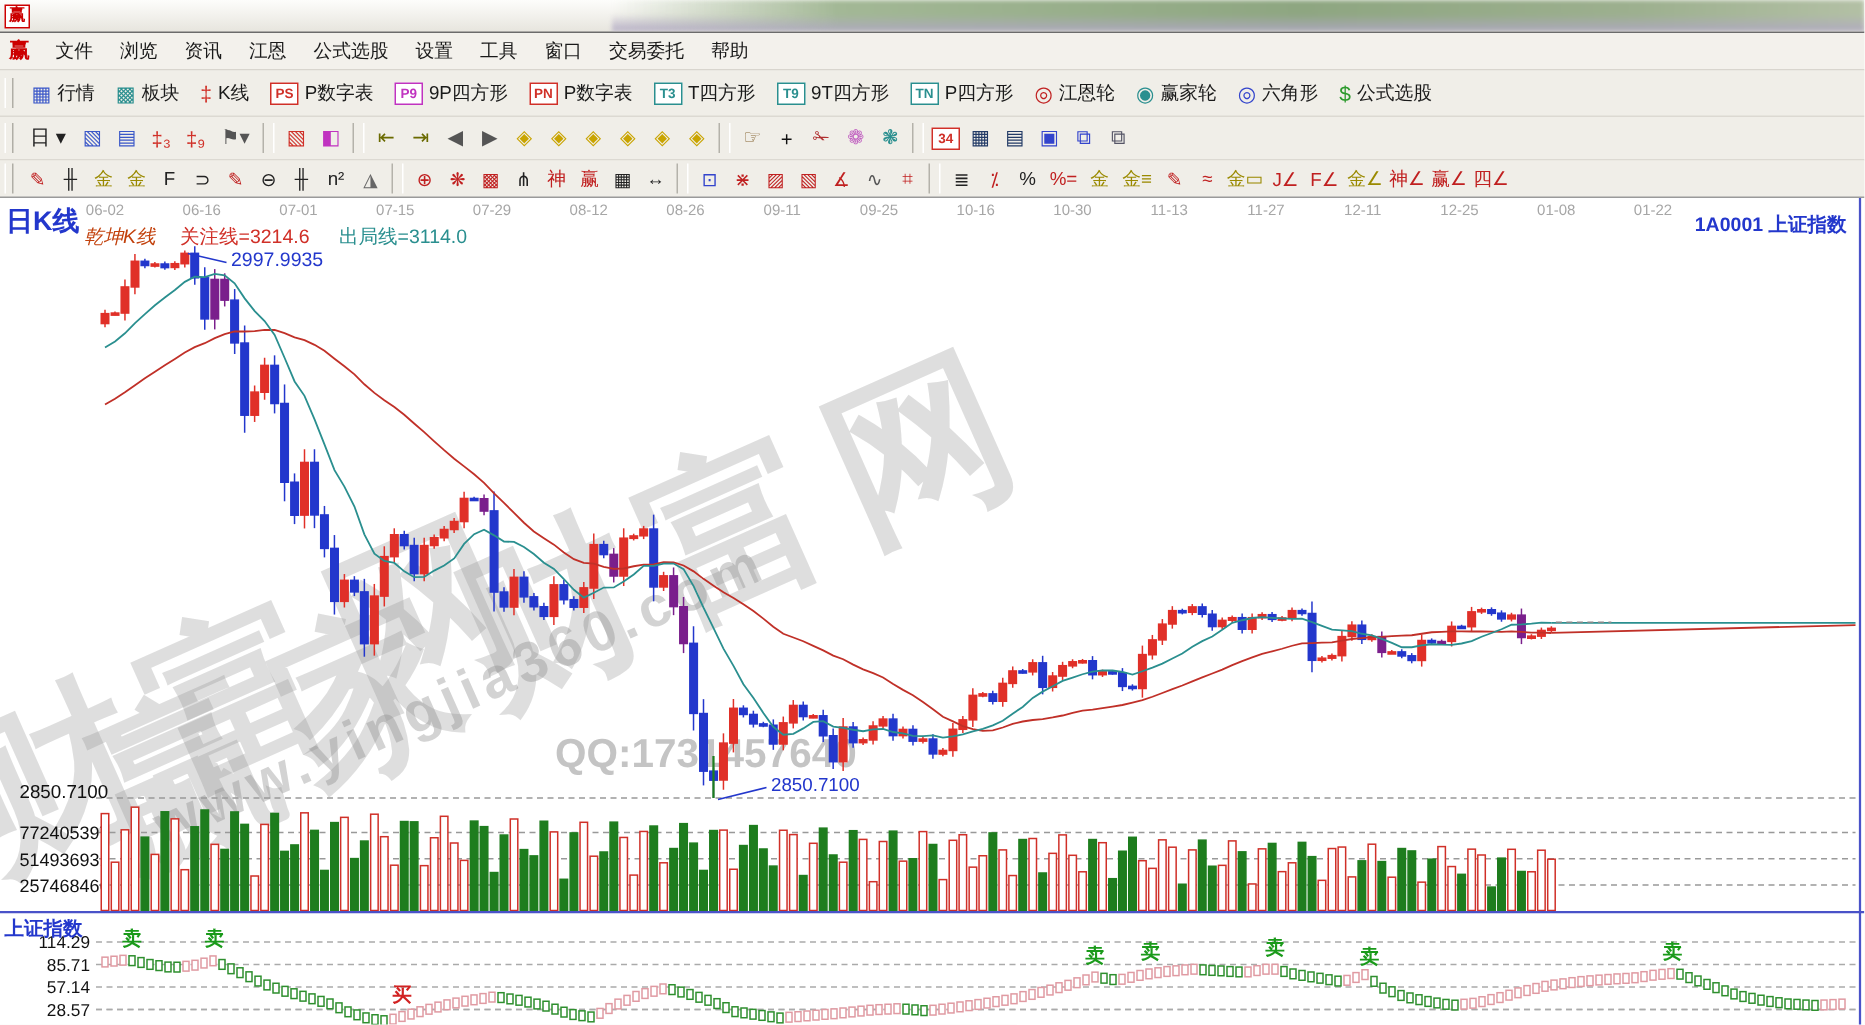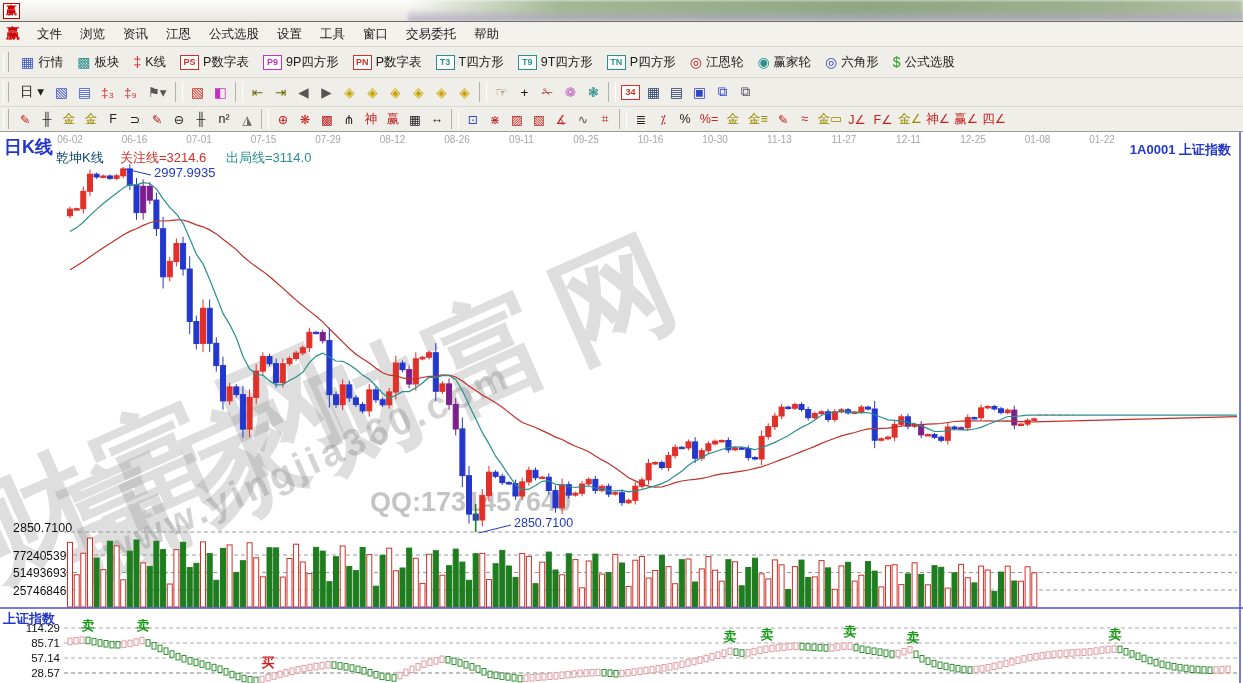--- a/index.html
+++ b/index.html
@@ -1055,21 +1055,21 @@
           <text x="913" y="509.7585" fill="#1a9a1a">卖</text>
           <text x="1115" y="506.7195576923077" fill="#1a9a1a">卖</text>
           <text x="268" y="535.35225" fill="#d22222">买</text>
         </g>
         <line x1="0" y1="476" x2="1243" y2="476" stroke="#4a52c8" stroke-width="1.5"></line>
         <line x1="1240" y1="0" x2="1240" y2="556" stroke="#4a52c8" stroke-width="1.5"></line>
         <line x1="0" y1="555" x2="1243" y2="555" stroke="#4a52c8" stroke-width="1.5"></line>
       </svg>
 
     <div class="ovl lbl-blue" style="left:4px;top:3px;font-size:18px;font-weight:bold;">日K线</div>
-    <div class="ovl" style="left:56px;top:17px;font-size:13px;color:#0c4a6e;">乾坤K线</div>
+    <div class="ovl" style="left:56px;top:17px;font-size:13px;color:#c2410c;font-style:italic;">乾坤K线</div>
     <div class="ovl lbl-red" style="left:120px;top:17px;font-size:13px;">关注线=3214.6</div>
     <div class="ovl lbl-teal" style="left:226px;top:17px;font-size:13px;">出局线=3114.0</div>
     <div class="ovl lbl-blue" style="left:154px;top:33px;font-size:13px;">2997.9935</div>
     <div class="ovl lbl-blue" style="right:12px;top:9px;font-size:13px;font-weight:bold;">1A0001  上证指数</div>
     <div class="ovl" style="left:13px;top:389px;font-size:12.5px;color:#111;">2850.7100</div>
     <div class="ovl lbl-blue" style="left:514px;top:384px;font-size:12.5px;">2850.7100</div>
     <div class="ovl lbl-blue" style="left:3px;top:478px;font-size:13px;font-weight:bold;">上证指数</div>
   </div>
 
 </div>

